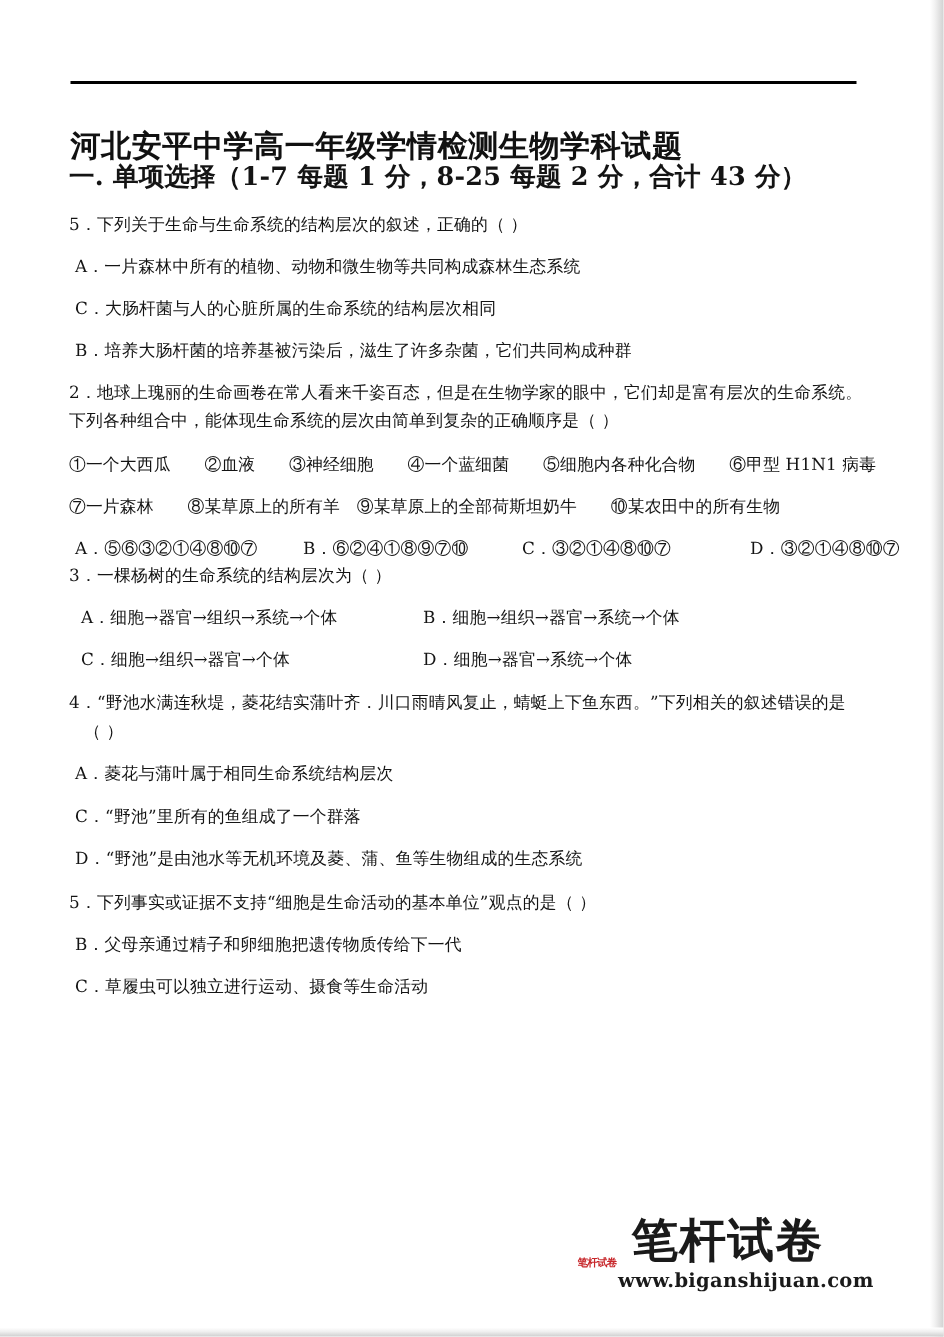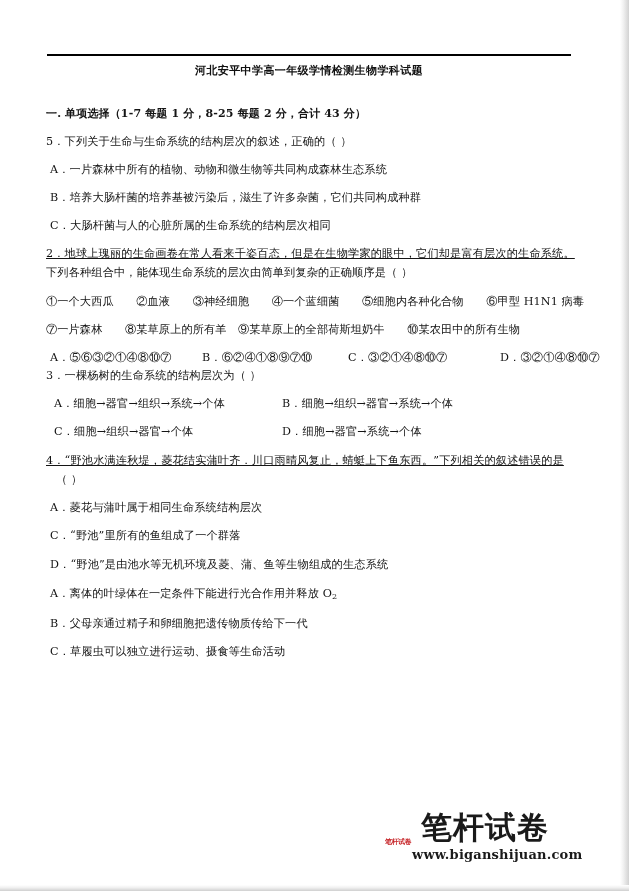--- a/index.html
+++ b/index.html
@@ -49,24 +49,23 @@
     left: 47px;
     top: 54px;
     width: 524px;
     height: 0;
     border-top: 2px solid #000000;
   }
 
   .doc-title {
     position: absolute;
     left: 47px;
-    top: 64px;
+    top: 84px;
     width: 524px;
-    text-align: center;
-    font-size: 11px;
+    font-size: 20px;
     font-weight: bold;
     letter-spacing: 0.4px;
     line-height: 1.3;
     font-family: "DejaVu Serif", "Liberation Serif", serif;
   }
 
   .body-col {
     position: absolute;
     left: 46px;
     top: 107px;
@@ -77,29 +76,28 @@
     font-size: 11.2px;
     line-height: 1.35;
     letter-spacing: 0.15px;
     white-space: nowrap;
     color: #141414;
   }
 
   .section-head {
     font-weight: bold;
     margin-bottom: 12px;
-    font-size: 11px;
+    font-size: 17px;
   }
 
   .q-line {
     margin-bottom: 13px;
   }
   .q-line.tight {
     margin-bottom: 4px;
-    text-decoration: underline;
   }
   .opt-line {
     margin-bottom: 13px;
     padding-left: 4px;
   }
   .opt-line.last {
     margin-bottom: 14px;
   }
   .items-line {
     margin-bottom: 13px;
@@ -190,22 +188,22 @@
   <div class="header-rule"></div>
 
   <div class="doc-title">河北安平中学高一年级学情检测生物学科试题</div>
 
   <div class="body-col">
 
     <div class="line section-head">一. 单项选择（1-7 每题 1 分，8-25 每题 2 分，合计 43 分）</div>
 
     <div class="line q-line">5．下列关于生命与生命系统的结构层次的叙述，正确的（     ）</div>
     <div class="line opt-line">A．一片森林中所有的植物、动物和微生物等共同构成森林生态系统</div>
+    <div class="line opt-line">C．大肠杆菌与人的心脏所属的生命系统的结构层次相同</div>
     <div class="line opt-line">B．培养大肠杆菌的培养基被污染后，滋生了许多杂菌，它们共同构成种群</div>
-    <div class="line opt-line">C．大肠杆菌与人的心脏所属的生命系统的结构层次相同</div>
 
     <div class="line q-line tight">2．地球上瑰丽的生命画卷在常人看来千姿百态，但是在生物学家的眼中，它们却是富有层次的生命系统。</div>
     <div class="line q-line">下列各种组合中，能体现生命系统的层次由简单到复杂的正确顺序是（     ）</div>
     <div class="line items-line">①一个大西瓜　　②血液　　③神经细胞　　④一个蓝细菌　　⑤细胞内各种化合物　　⑥甲型 H1N1 病毒</div>
     <div class="line items-line">⑦一片森林　　⑧某草原上的所有羊　⑨某草原上的全部荷斯坦奶牛　　⑩某农田中的所有生物</div>
     <div class="line choices-line">
       <span class="ch ch-a">A．⑤⑥③②①④⑧⑩⑦</span><span class="ch ch-b">B．⑥②④①⑧⑨⑦⑩</span><span class="ch ch-c">C．③②①④⑧⑩⑦</span><span class="ch">D．③②①④⑧⑩⑦</span>
     </div>
 
     <div class="line q-line">3．一棵杨树的生命系统的结构层次为（     ）</div>
@@ -215,21 +213,21 @@
     <div class="line two-col opt-line last">
       <span class="c1">C．细胞→组织→器官→个体</span><span class="c2">D．细胞→器官→系统→个体</span>
     </div>
 
     <div class="line q-line tight">4．“野池水满连秋堤，菱花结实蒲叶齐．川口雨晴风复止，蜻蜓上下鱼东西。”下列相关的叙述错误的是</div>
     <div class="line indent-paren">（     ）</div>
     <div class="line opt-line">A．菱花与蒲叶属于相同生命系统结构层次</div>
     <div class="line opt-line">C．“野池”里所有的鱼组成了一个群落</div>
     <div class="line opt-line last">D．“野池”是由池水等无机环境及菱、蒲、鱼等生物组成的生态系统</div>
 
-    <div class="line opt-line"><span>A．离体的叶绿体在一定条件下能进行光合作用并释放 O</span><sub>2</sub></div>
+    <div class="line q-line">5．下列事实或证据不支持“细胞是生命活动的基本单位”观点的是（     ）</div>
     <div class="line opt-line">B．父母亲通过精子和卵细胞把遗传物质传给下一代</div>
     <div class="line opt-line">C．草履虫可以独立进行运动、摄食等生命活动</div>
 
   </div>
 
   <div class="watermark">
     <div class="wm-stamp">笔杆试卷</div>
     <div class="wm-cn">笔杆试卷</div>
     <div class="wm-url">www.biganshijuan.com</div>
   </div>

